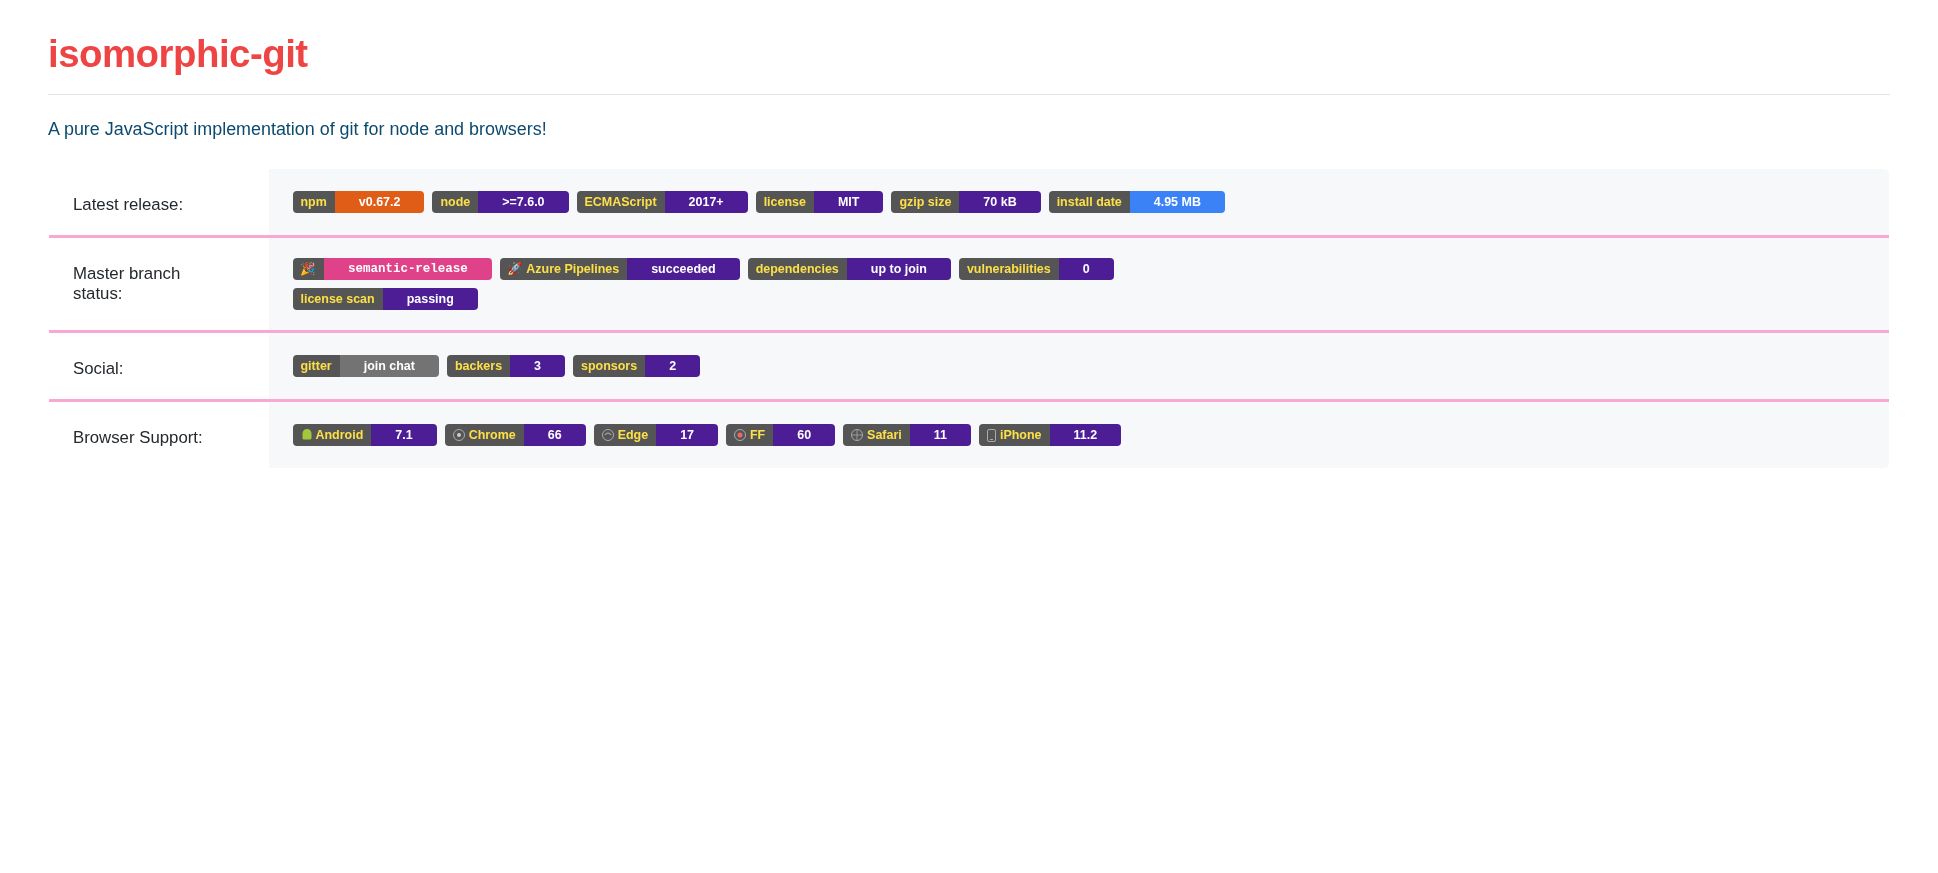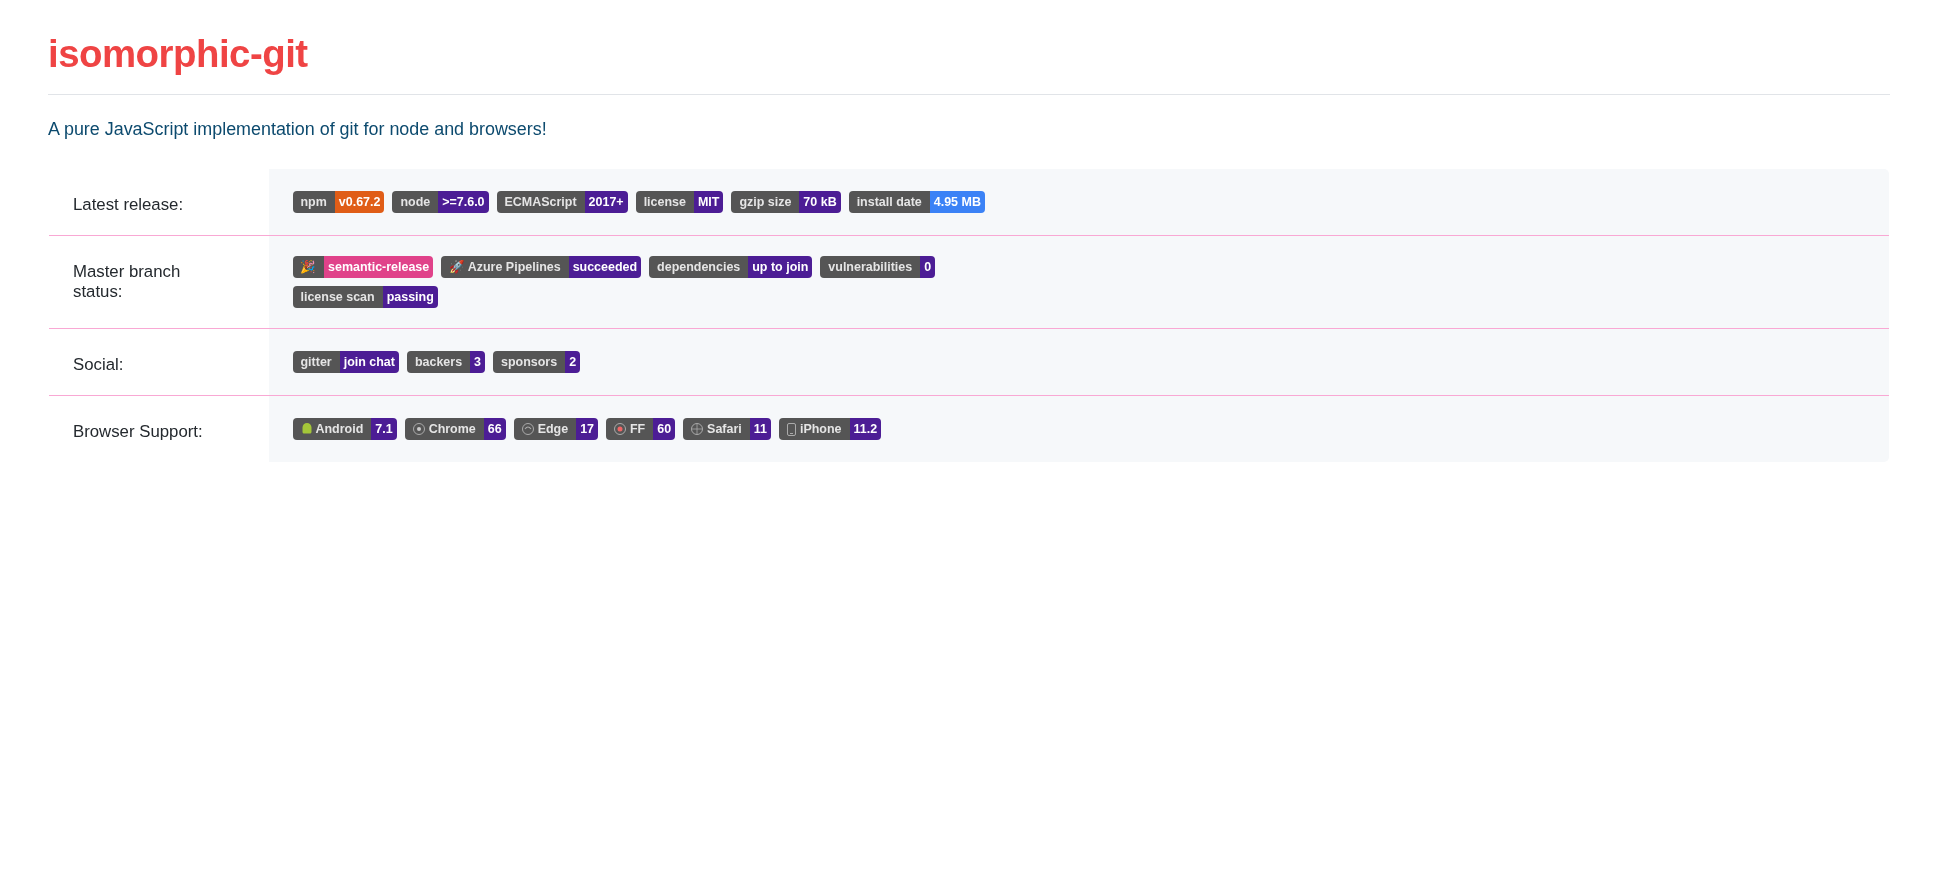--- a/index.html
+++ b/index.html
@@ -27,21 +27,21 @@
       margin-bottom: 28px;
     }
     table {
       width: 100%;
       border-collapse: collapse;
       border: 1px solid #d0d7de;
       border-radius: 6px;
       overflow: hidden;
     }
     tr {
-      border-bottom: 1px solid #f9a8d4;
+      border-bottom: 3px solid #f9a8d4;
     }
     tr:last-child {
       border-bottom: none;
     }
     td {
       padding: 20px 24px;
       vertical-align: middle;
     }
     td:first-child {
       width: 220px;
@@ -66,28 +66,28 @@
       align-items: center;
       border-radius: 4px;
       overflow: hidden;
       font-size: 0.78em;
       font-weight: 600;
       height: 22px;
       line-height: 22px;
     }
     .badge-left {
       background: #555;
-      color: #e5e5e5;
+      color: #fde047;
       padding: 0 8px;
       height: 34px;
       display: inline-flex;
       align-items: center;
     }
     .badge-right {
-      padding: 0 4px;
+      padding: 0 24px;
       height: 22px;
       display: inline-flex;
       align-items: center;
       color: #fff;
       font-weight: 700;
     }
     .bg-orange { background: #e05d17; }
     .bg-green { background: #4c1d95; }
     .bg-blue { background: #3b82f6; }
     .bg-lightblue { background: #5bc0de; }
@@ -134,21 +134,21 @@
       </div>
     </td>
   </tr>
 
   <tr>
     <td>Master branch<br>status:</td>
     <td>
       <div class="badges" style="margin-bottom:8px;">
         <span class="badge">
           <span class="badge-left" style="background:#555;">🎉</span>
-          <span class="badge-right" style="background:#e0428a;">semantic-release</span>
+          <span class="badge-right" style="background:#e0428a;font-family:Liberation Mono, monospace;">semantic-release</span>
         </span>
         <span class="badge">
           <span class="badge-left">🚀 Azure Pipelines</span>
           <span class="badge-right bg-green">succeeded</span>
         </span>
         <span class="badge">
           <span class="badge-left">dependencies</span>
           <span class="badge-right bg-green">up to join</span>
         </span>
         <span class="badge">
@@ -164,21 +164,21 @@
       </div>
     </td>
   </tr>
 
   <tr>
     <td>Social:</td>
     <td>
       <div class="badges">
         <span class="badge">
           <span class="badge-left">gitter</span>
-          <span class="badge-right" style="background:#4c1d95;">join chat</span>
+          <span class="badge-right" style="background:#737373;">join chat</span>
         </span>
         <span class="badge">
           <span class="badge-left">backers</span>
           <span class="badge-right bg-green">3</span>
         </span>
         <span class="badge">
           <span class="badge-left">sponsors</span>
           <span class="badge-right bg-green">2</span>
         </span>
       </div>

